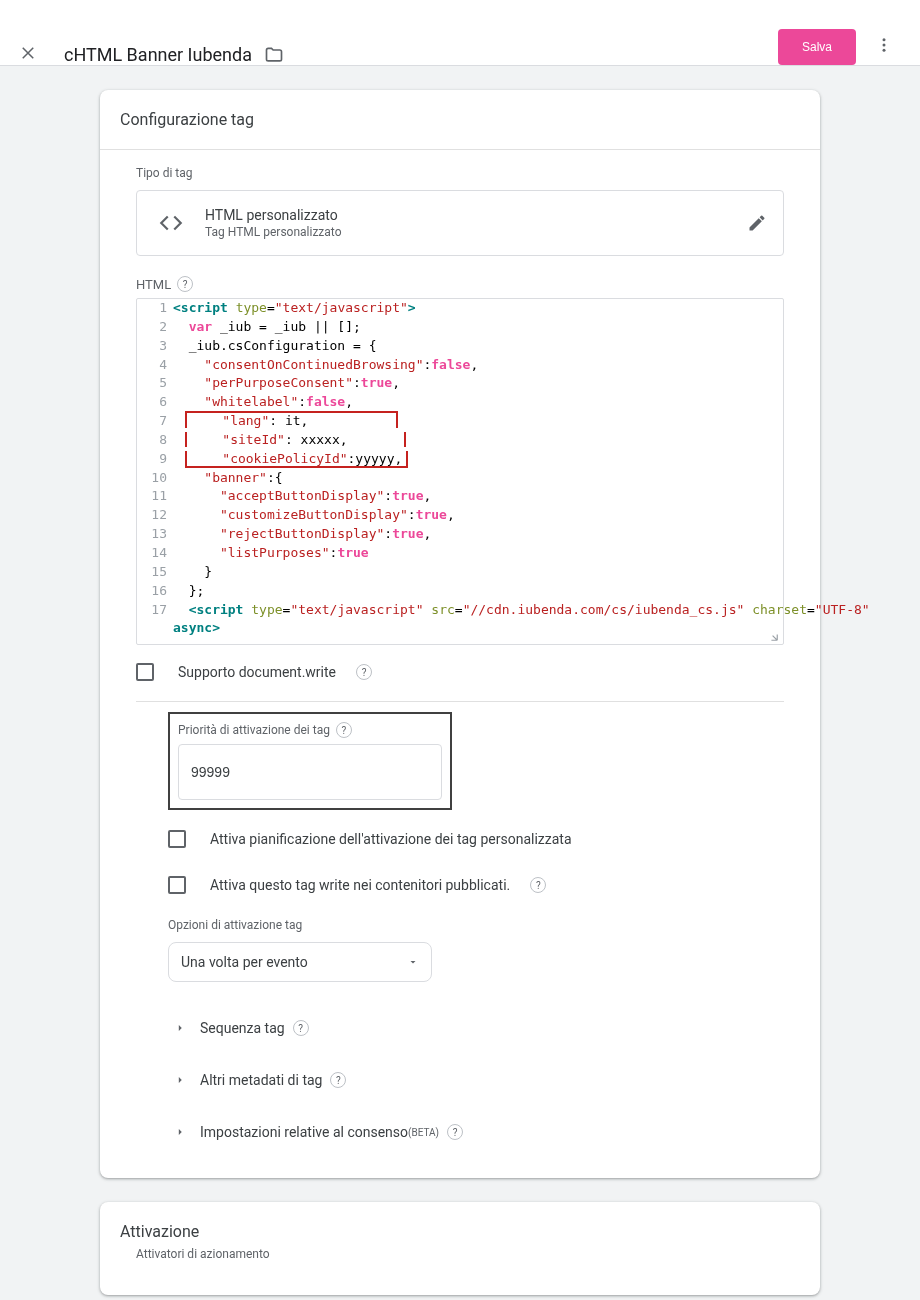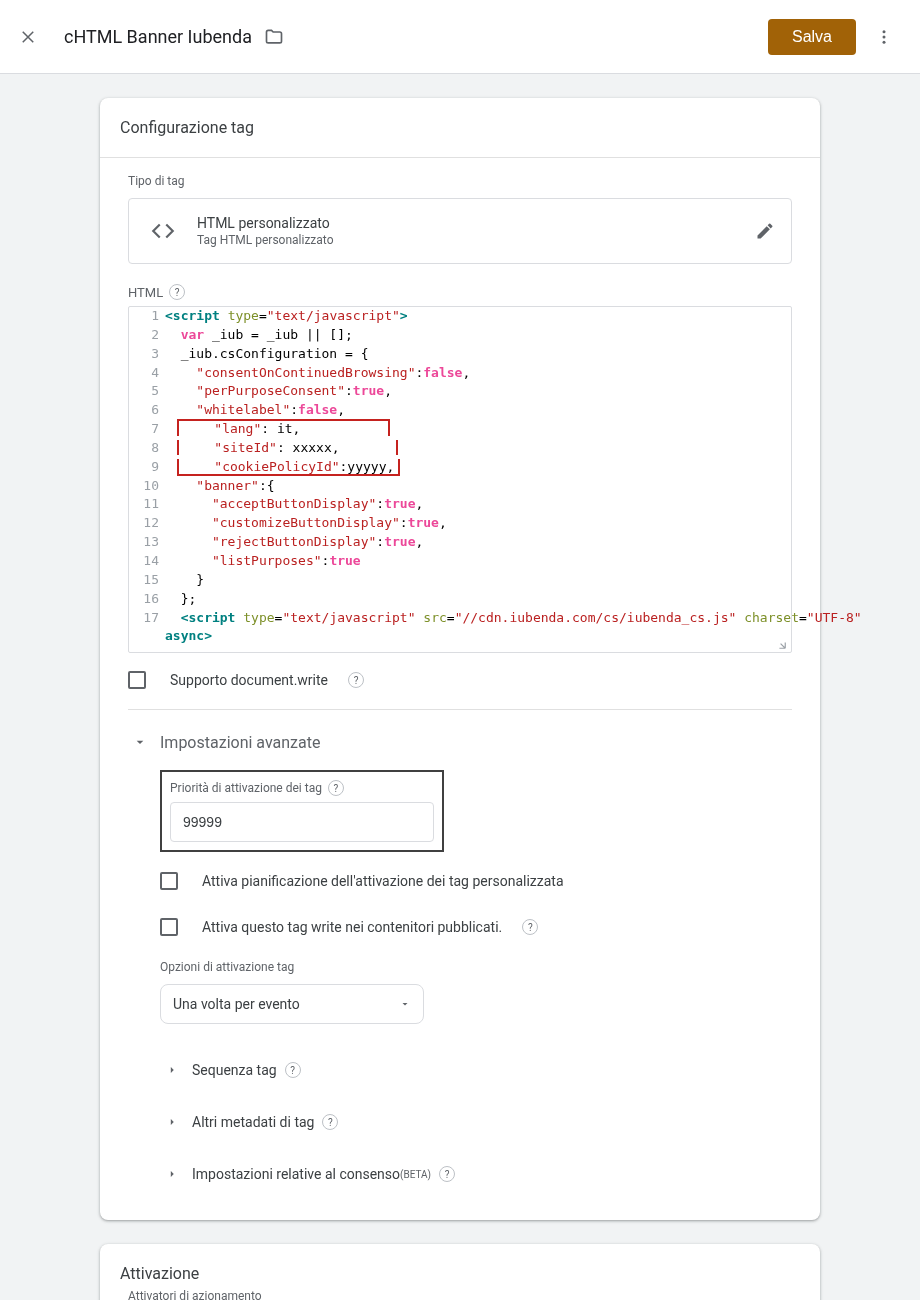--- a/index.html
+++ b/index.html
@@ -1,26 +1,26 @@
 <!DOCTYPE html>
 <html><head>
 <meta charset="utf-8">
 <style>
 * { box-sizing: border-box; margin: 0; padding: 0; }
 body { font-family: Roboto, "Helvetica Neue", Arial, sans-serif; background: #f1f3f4; color: #3c4043; width: 920px; }
-.header { display: flex; align-items: center; height: 74px; padding: 0 16px; background: #fff; border-bottom: 1px solid #dadce0; }
+.header { display: flex; align-items: flex-end; height: 66px; padding: 0 16px; background: #fff; border-bottom: 1px solid #dadce0; }
 .close-x { width: 24px; height: 24px; display: flex; align-items: center; justify-content: center; color: #5f6368; cursor: pointer; margin-right: 24px; }
 .title { font-size: 18px; color: #202124; flex: 1; display: flex; align-items: center; }
 .folder-icon { width: 20px; height: 20px; margin-left: 12px; color: #5f6368; }
-.save-btn { background: #a16207; color: #fff; border: none; border-radius: 4px; padding: 0 24px; height: 36px; font-size: 16px; font-weight: 500; cursor: pointer; margin-right: 8px; }
+.save-btn { background: #ec4899; color: #fff; border: none; border-radius: 4px; padding: 0 24px; height: 36px; font-size: 12px; font-weight: 500; cursor: pointer; margin-right: 8px; }
 .more-btn { width: 40px; height: 40px; display: flex; align-items: center; justify-content: center; cursor: pointer; color: #5f6368; border-radius: 50%; }
 .content { padding: 24px 0; display: flex; flex-direction: column; align-items: center; }
 .card { width: 720px; background: #fff; border-radius: 8px; box-shadow: 0 1px 2px rgba(60,64,67,.3), 0 1px 3px 1px rgba(60,64,67,.15); margin-bottom: 24px; }
 .card-header { padding: 20px 20px; font-size: 16px; color: #3c4043; border-bottom: 1px solid #e0e0e0; }
-.section { padding: 16px 28px 24px; }
+.section { padding: 16px 36px 24px; }
 .label-small { font-size: 12px; color: #5f6368; margin-bottom: 10px; display:block; }
 .tag-type-box { border: 1px solid #dadce0; border-radius: 4px; padding: 14px 16px; display: flex; align-items: center; }
 .code-icon { width: 36px; height: 36px; display: flex; align-items: center; justify-content: center; color: #5f6368; margin-right: 16px; }
 .tag-type-texts { flex: 1; }
 .tag-type-title { font-size: 14px; color: #3c4043; }
 .tag-type-sub { font-size: 12px; color: #5f6368; margin-top:2px; }
 .pencil-icon { color: #5f6368; width:20px; height:20px; cursor:pointer; }
 .html-label-row { display:flex; align-items:center; margin: 20px 0 6px; font-size: 13px; color:#5f6368; }
 .help-icon { width:16px; height:16px; margin-left:6px; color:#5f6368; border:1px solid #bdc1c6; border-radius:50%; display:inline-flex; align-items:center; justify-content:center; font-size:10px; }
 .code-editor { border: 1px solid #dadce0; border-radius: 2px; font-family: Consolas, Monaco, monospace; font-size: 13px; line-height: 1.45; position: relative; padding-bottom: 6px; }
@@ -35,21 +35,21 @@
 .highlight-box { border: 2px solid #c5221f; padding: 0 4px; }
 .line7 .code, .line8 .code, .line9 .code { padding-left:0; }
 .resize-corner { position:absolute; right:4px; bottom:2px; color:#9aa0a6; }
 .checkbox-row { display:flex; align-items:center; margin-top: 18px; font-size:14px; color:#3c4043;gap:12px; }
 .checkbox { width:18px; height:18px; border:2px solid #5f6368; border-radius:2px; margin-right:12px; cursor:pointer; }
 .divider { border-top: 1px solid #e0e0e0; margin-top: 20px; }
 .expand-row { display:flex; align-items:center; cursor:pointer; padding: 6px 0; }
 .chevron { width:24px; height:24px; display:flex; align-items:center; justify-content:center; color:#5f6368; margin-right: 8px; }
 .red-box { border: 2px solid #404040; padding: 8px; display:inline-block; }
 .field-label { font-size: 12px; color:#5f6368; display:flex; align-items:center; margin-bottom:6px; }
-.text-input { width: 264px; height: 40px; border: 1px solid #dadce0; border-radius: 4px; padding: 0 12px; font-size: 14px; color:#3c4043; }
+.text-input { width: 264px; height: 56px; border: 1px solid #dadce0; border-radius: 4px; padding: 0 12px; font-size: 14px; color:#3c4043; }
 .select-box { width: 264px; height: 40px; border: 1px solid #dadce0; border-radius: 8px; padding: 0 12px; font-size: 14px; color:#3c4043; display:flex; align-items:center; justify-content:space-between; cursor:pointer; margin-top:6px; }
 .sub-expand { display:flex; align-items:center; padding: 10px 0; font-size:14px; color:#3c4043; cursor:pointer; }
 .beta { font-size: 10px; vertical-align: super; color:#5f6368; }
 .line-box { margin: 0 0 0 12px; }
 svg { display:block; }
 </style>
 </head>
 <body>
 
 <div class="header">
@@ -186,28 +186,20 @@
       </div>
 
       <div class="checkbox-row">
         <div class="checkbox"></div>
         <span>Supporto document.write</span>
         <span class="help-icon" style="margin-left:8px">?</span>
       </div>
 
       <div class="divider"></div>
 
-      <div class="expand-row" style="margin-top:14px">
-        <div class="chevron">
-          <svg width="16" height="16" viewBox="0 0 24 24">
-              <path fill="currentColor" d="M7 10l5 5 5-5z"></path>
-            </svg>
-        </div>
-        <span style="color:#5f6368">Impostazioni avanzate</span>
-      </div>
 
       <div style="margin-left:32px; margin-top:10px;">
         <div class="red-box">
           <div class="field-label">
             <span>Priorità di attivazione dei tag</span>
             <span class="help-icon" style="margin-left:6px">?</span>
           </div>
           <input class="text-input" value="99999" style="">
         </div>
 

